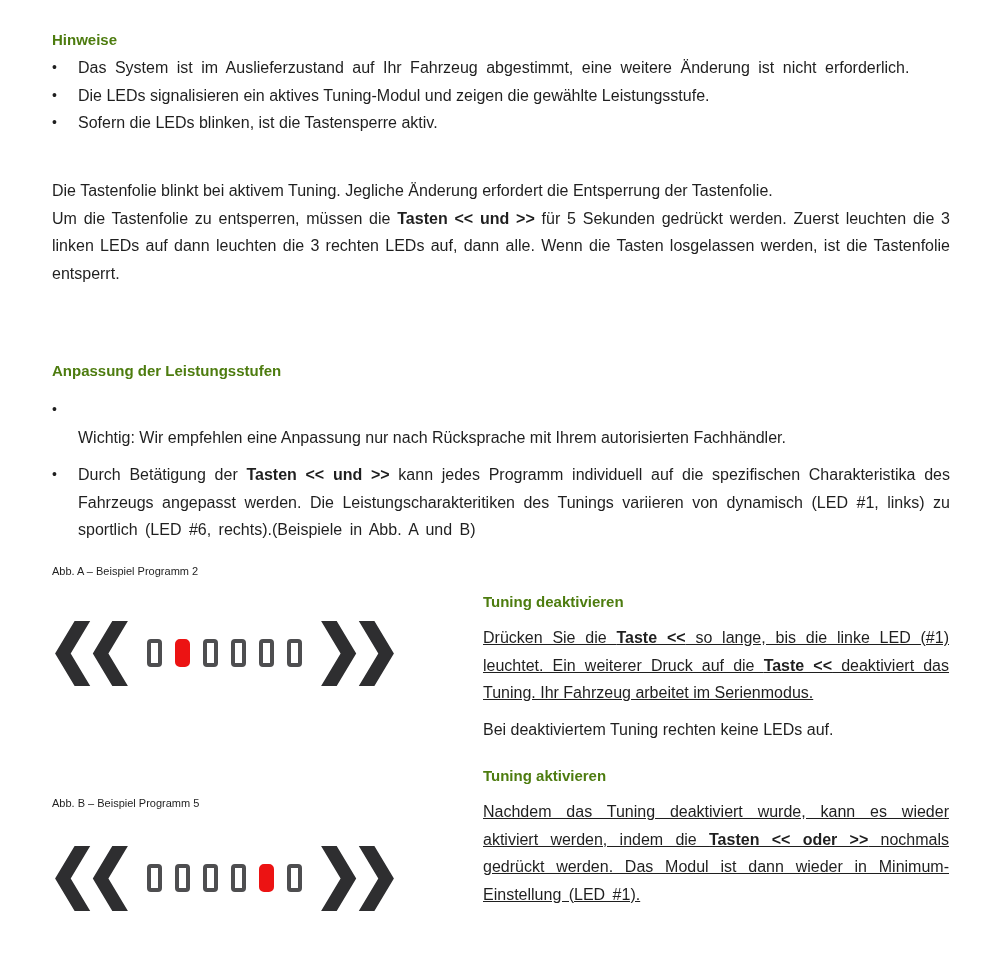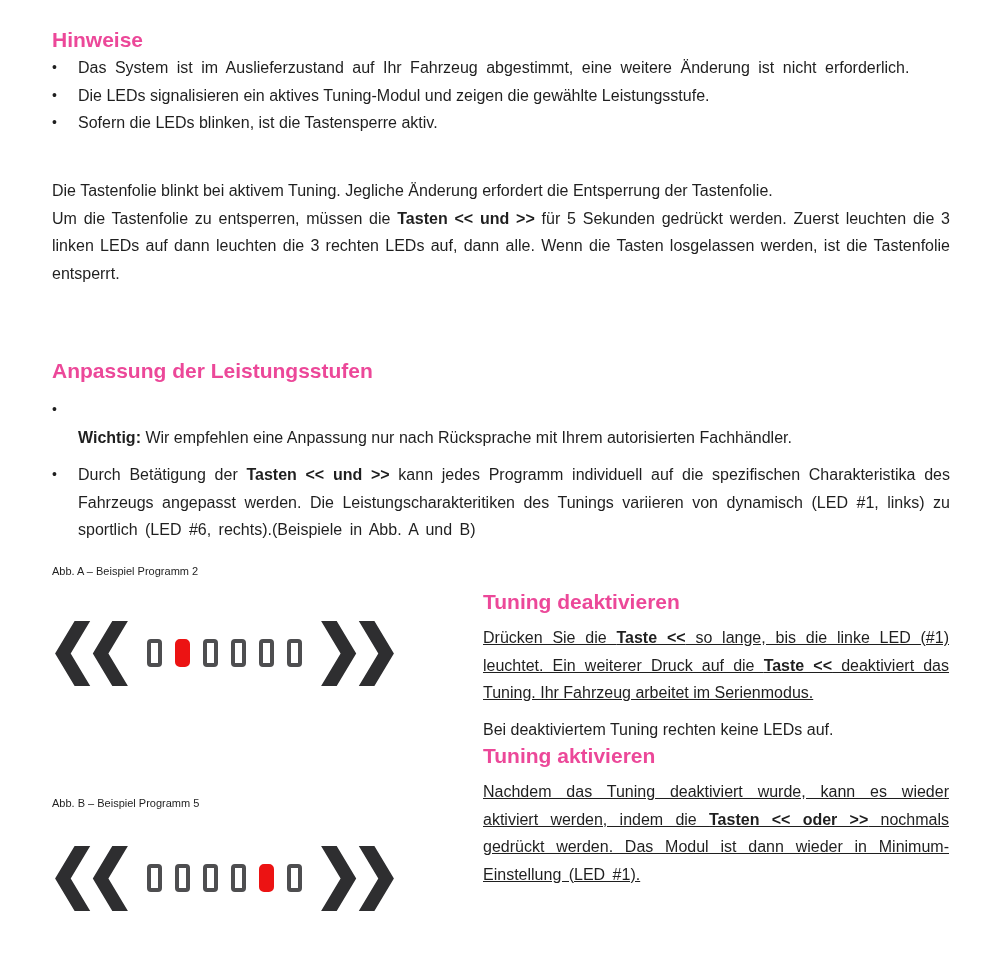--- a/index.html
+++ b/index.html
@@ -15,22 +15,22 @@
     width:1000px;height:975px;
     font-family:"Liberation Sans", sans-serif;
     color:var(--text);
     font-size:16px;
     overflow:hidden;
   }
   .page{position:relative;width:1000px;height:975px;background:var(--page-bg);}
 
   .heading{
     font-weight:bold;
-    font-size:21px;
-    color:#ec4899;
+    font-size:15px;
+    color:#4d7c0f;
     line-height:27px;
     margin:0;
   }
   p.body{
     margin:0;
     line-height:27.5px;
     text-align:justify;
   }
   .ws-heavy{word-spacing:4px;}
   .ws-med{word-spacing:3px;}
@@ -79,21 +79,21 @@
   }
   .led-on{
     background:var(--led-active);
     border-color:var(--led-active);
     border-radius:5px;
   }
 
   #right-col .heading{line-height:26px;}
   #right-col p.body{margin-top:9px;}
   #right-col .heading + p.body{margin-top:9px;text-decoration:underline;}
-  #right-col .subsection + .subsection{margin-top:0;}
+  #right-col .subsection + .subsection{margin-top:20px;}
   .fig-label{line-height:26px;font-size:11px;}
 </style>
 </head>
 <body>
 
 <div class="page">
 
   <div class="abs" id="sec-hinweise">
     <div class="heading">Hinweise</div>
     <div class="bullet-list">
@@ -117,21 +117,21 @@
     <p class="body ws-light"><span>Um die Tastenfolie zu entsperren, müssen die </span><span style="font-weight: bold;">Tasten &lt;&lt; und &gt;&gt;</span><span> für 5 Sekunden gedrückt werden. Zuerst leuchten die 3 linken LEDs auf dann leuchten die 3 rechten LEDs auf, dann alle. Wenn die Tasten losgelassen werden, ist die Tastenfolie entsperrt.</span></p>
   </div>
 
   <div class="abs" id="sec-anpassung">
     <div class="heading">Anpassung der Leistungsstufen</div>
     <div class="bullet-list gap-sm">
       <div class="bullet-item">
         <span class="bullet-marker">•</span>
         <span class="bullet-body">
           <br>
-          <span><span style="font-weight: bold;">Wichtig:</span><span> Wir empfehlen eine Anpassung nur nach Rücksprache mit Ihrem autorisierten Fachhändler.</span></span>
+          <span><span style="font-weight: normal;">Wichtig:</span><span> Wir empfehlen eine Anpassung nur nach Rücksprache mit Ihrem autorisierten Fachhändler.</span></span>
         </span>
       </div>
       <div class="bullet-item" style="margin-top:10px;">
         <span class="bullet-marker">•</span>
         <span class="bullet-body ws-med"><span>Durch Betätigung der </span><span style="font-weight: bold;">Tasten &lt;&lt; und &gt;&gt;</span><span> kann jedes Programm individuell auf die spezifischen Charakteristika des Fahrzeugs angepasst werden. Die Leistungscharakteritiken des Tunings variieren von dynamisch (LED #1, links) zu sportlich (LED #6, rechts).(Beispiele in Abb. A und B)</span></span>
       </div>
     </div>
   </div>
 
   <div class="abs fig-label" id="fig-a-label">Abb. A – Beispiel Programm 2</div>

